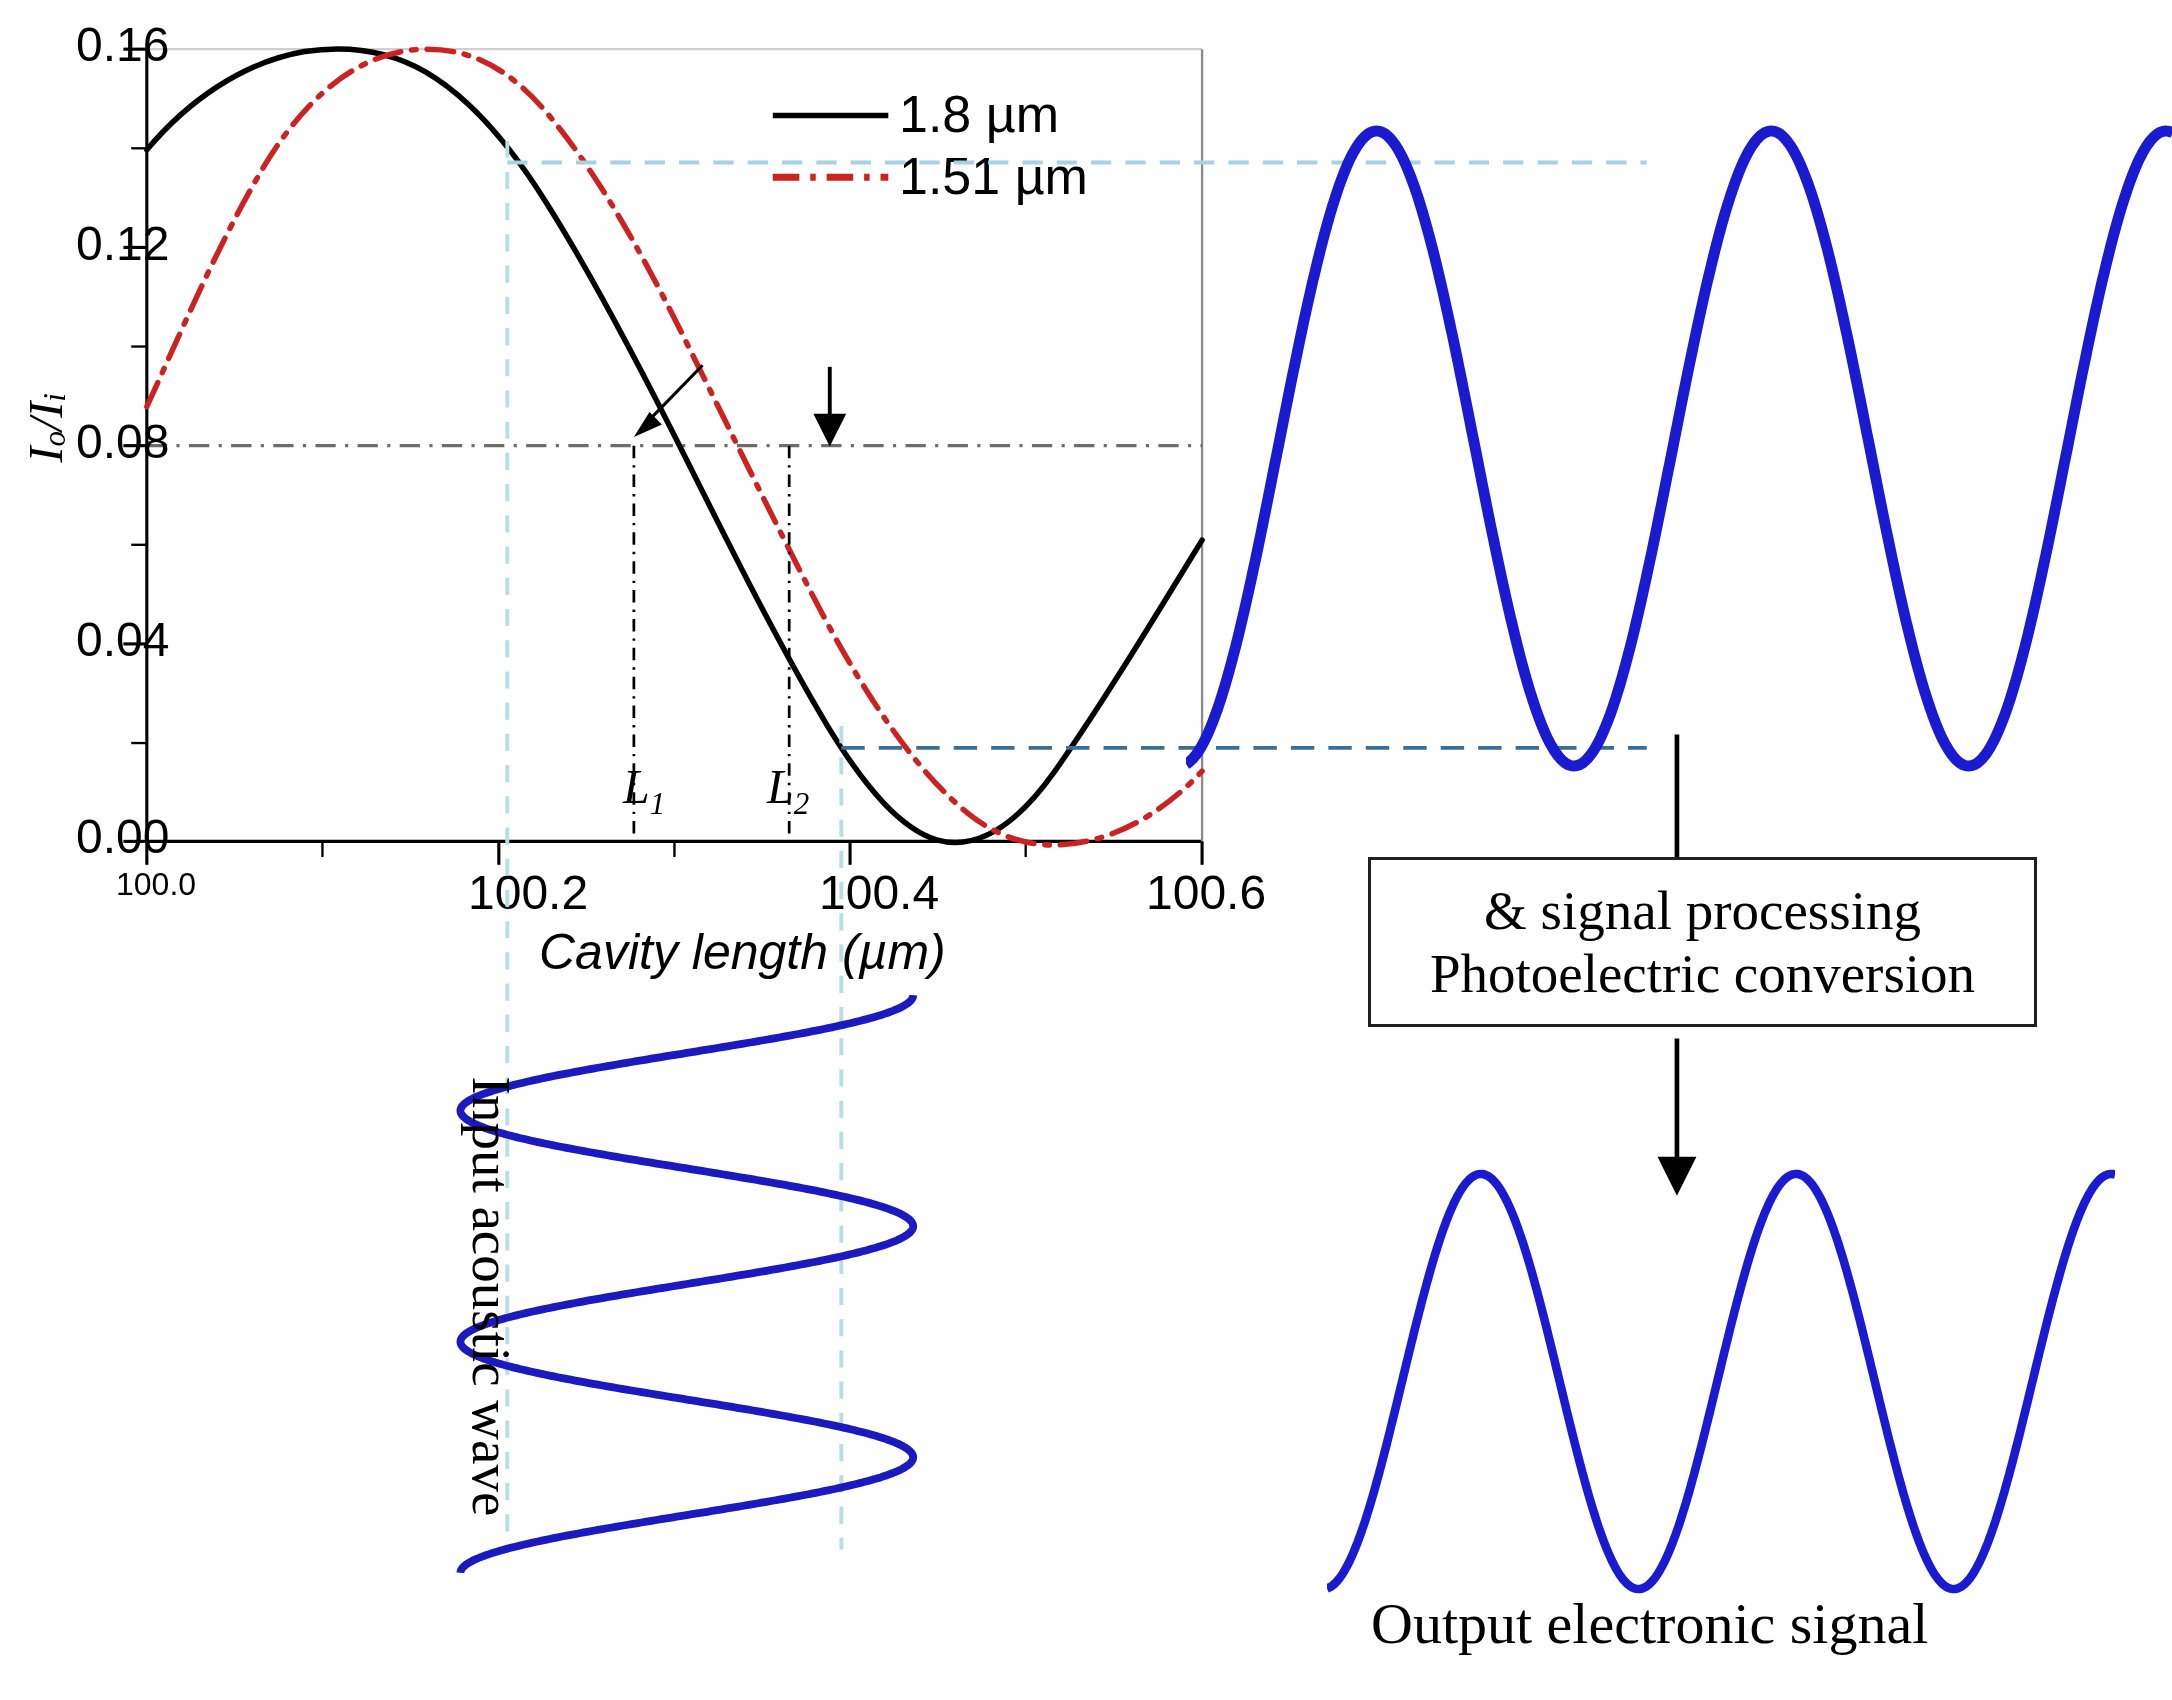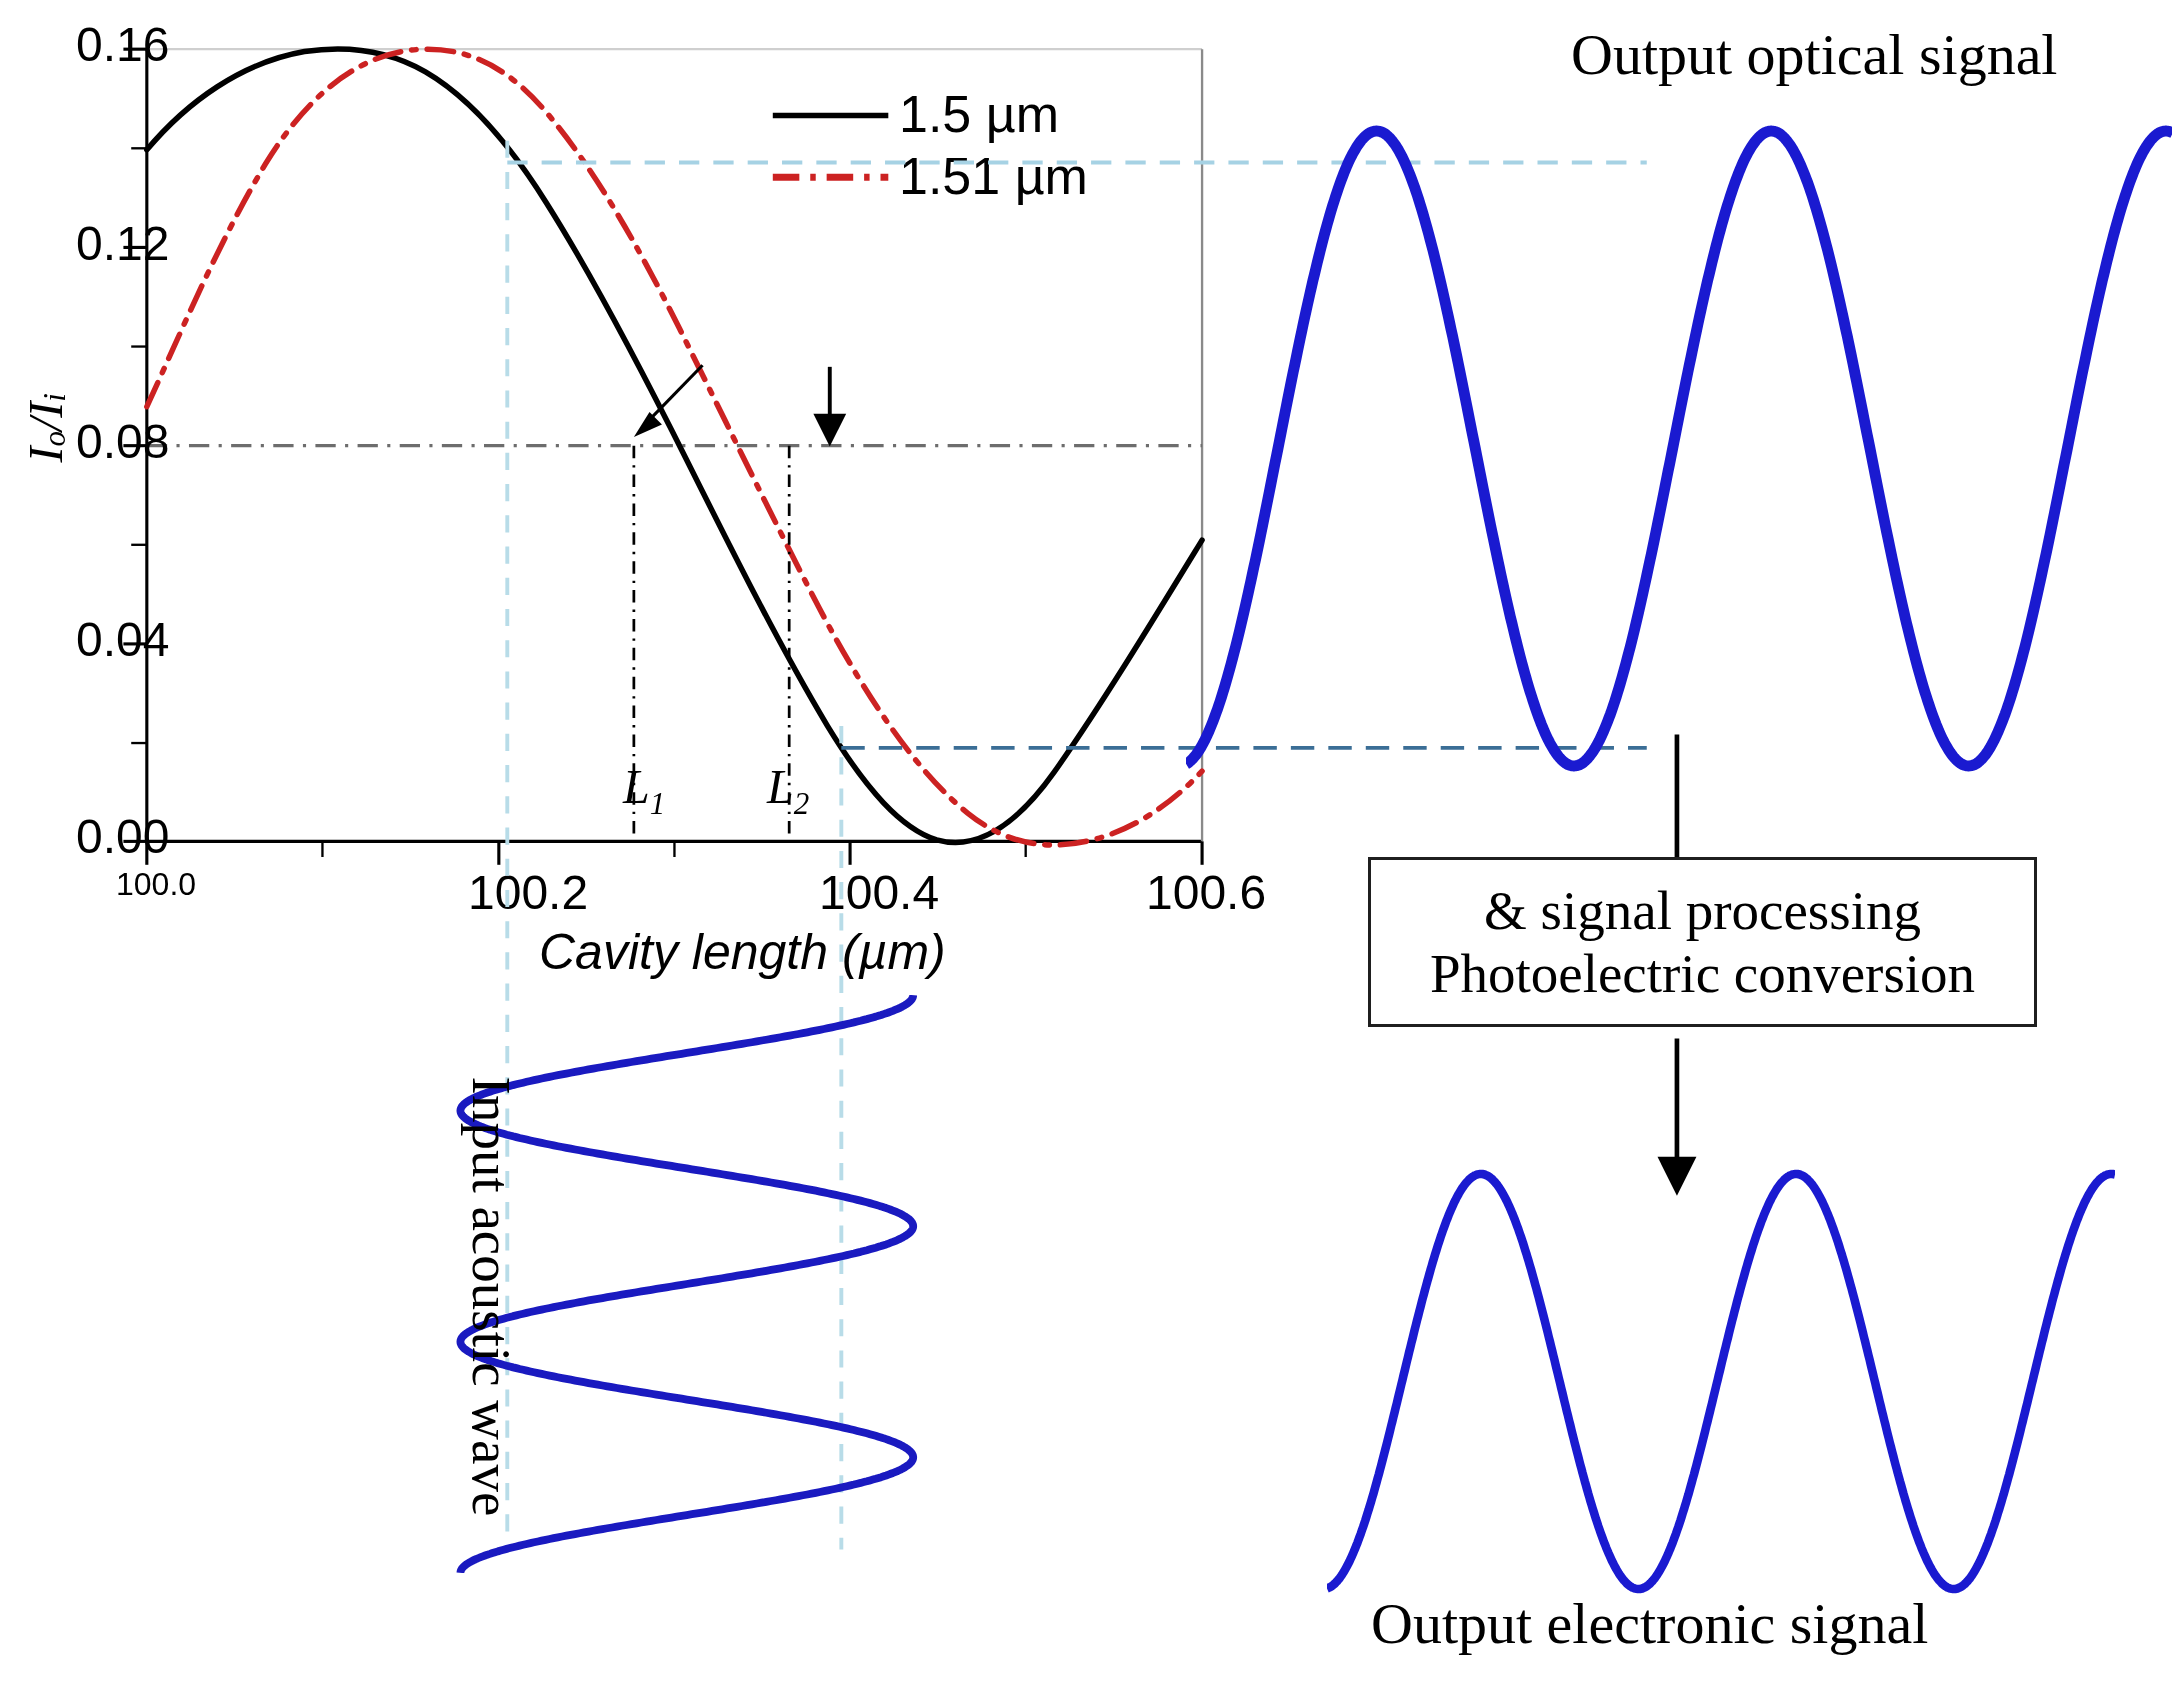--- a/index.html
+++ b/index.html
@@ -107,21 +107,21 @@
   <div class="txt sans" style="left:468px;top:868px;font-size:48px;">100.2</div>
   <div class="txt sans" style="left:819px;top:868px;font-size:48px;">100.4</div>
   <div class="txt sans" style="left:1146px;top:868px;font-size:48px;">100.6</div>
 
   <div class="txt sans" style="left:539px;top:926px;font-size:50px;font-style:italic;">Cavity length (µm)</div>
 
   <div class="abs" style="left:-48px;top:400px;width:187px;transform:rotate(-90deg);text-align:center;">
     <span class="serif" style="font-size:48px;font-style:italic;">I</span><span class="serif" style="font-size:31px;font-style:italic;vertical-align:sub;">o</span><span class="serif" style="font-size:48px;font-style:italic;">/</span><span class="serif" style="font-size:48px;font-style:italic;">I</span><span class="serif" style="font-size:31px;font-style:italic;vertical-align:sub;">i</span>
   </div>
 
-  <div class="txt sans" style="left:899px;top:87px;font-size:52px;">1.5  µm</div>
+  <div class="txt sans" style="left:899px;top:87px;font-size:52px;">1.8  µm</div>
   <div class="txt sans" style="left:899px;top:149px;font-size:52px;">1.51 µm</div>
 
 
   <div class="txt serif" style="left:623px;top:762px;font-size:48px;">
     <span style="font-style:italic;">L</span><span style="font-style:italic;font-size:31px;vertical-align:sub;">1</span>
   </div>
   <div class="txt serif" style="left:767px;top:762px;font-size:48px;">
     <span style="font-style:italic;">L</span><span style="font-style:italic;font-size:31px;vertical-align:sub;">2</span>
   </div>
 
@@ -156,21 +156,20 @@
   </svg>
 
   <svg class="abs" style="left:437px;top:995px;" width="484" height="578" viewBox="0 0 620 740">
     <polyline fill="none" stroke="#1a1ac0" stroke-width="10" stroke-linejoin="round" points="610.0,0.0 609.9,1.1 609.7,2.1 609.3,3.2 608.8,4.2 608.2,5.3 607.4,6.3 606.4,7.4 605.3,8.5 604.1,9.5 602.7,10.6 601.2,11.6 599.5,12.7 597.7,13.7 595.8,14.8 593.7,15.9 591.5,16.9 589.2,18.0 586.7,19.0 584.0,20.1 581.3,21.1 578.4,22.2 575.4,23.3 572.2,24.3 569.0,25.4 565.6,26.4 562.0,27.5 558.4,28.5 554.6,29.6 550.7,30.7 546.7,31.7 542.6,32.8 538.4,33.8 534.1,34.9 529.6,35.9 525.1,37.0 520.4,38.1 515.7,39.1 510.8,40.2 505.9,41.2 500.8,42.3 495.7,43.3 490.5,44.4 485.2,45.5 479.8,46.5 474.3,47.6 468.7,48.6 463.1,49.7 457.4,50.7 451.7,51.8 445.8,52.9 439.9,53.9 434.0,55.0 428.0,56.0 421.9,57.1 415.8,58.1 409.6,59.2 403.4,60.3 397.2,61.3 390.9,62.4 384.5,63.4 378.2,64.5 371.8,65.5 365.4,66.6 358.9,67.7 352.5,68.7 346.0,69.8 339.5,70.8 333.0,71.9 326.5,72.9 320.0,74.0 313.5,75.1 307.0,76.1 300.5,77.2 294.0,78.2 287.5,79.3 281.1,80.3 274.6,81.4 268.2,82.5 261.8,83.5 255.5,84.6 249.1,85.6 242.8,86.7 236.6,87.7 230.4,88.8 224.2,89.9 218.1,90.9 212.0,92.0 206.0,93.0 200.1,94.1 194.2,95.1 188.3,96.2 182.6,97.3 176.9,98.3 171.3,99.4 165.7,100.4 160.2,101.5 154.8,102.5 149.5,103.6 144.3,104.7 139.2,105.7 134.1,106.8 129.2,107.8 124.3,108.9 119.6,109.9 114.9,111.0 110.4,112.1 105.9,113.1 101.6,114.2 97.4,115.2 93.3,116.3 89.3,117.3 85.4,118.4 81.6,119.5 78.0,120.5 74.4,121.6 71.0,122.6 67.8,123.7 64.6,124.7 61.6,125.8 58.7,126.9 56.0,127.9 53.3,129.0 50.8,130.0 48.5,131.1 46.3,132.1 44.2,133.2 42.3,134.3 40.5,135.3 38.8,136.4 37.3,137.4 35.9,138.5 34.7,139.5 33.6,140.6 32.6,141.7 31.8,142.7 31.2,143.8 30.7,144.8 30.3,145.9 30.1,146.9 30.0,148.0 30.1,149.1 30.3,150.1 30.7,151.2 31.2,152.2 31.8,153.3 32.6,154.3 33.6,155.4 34.7,156.5 35.9,157.5 37.3,158.6 38.8,159.6 40.5,160.7 42.3,161.7 44.2,162.8 46.3,163.9 48.5,164.9 50.8,166.0 53.3,167.0 56.0,168.1 58.7,169.1 61.6,170.2 64.6,171.3 67.8,172.3 71.0,173.4 74.4,174.4 78.0,175.5 81.6,176.5 85.4,177.6 89.3,178.7 93.3,179.7 97.4,180.8 101.6,181.8 105.9,182.9 110.4,183.9 114.9,185.0 119.6,186.1 124.3,187.1 129.2,188.2 134.1,189.2 139.2,190.3 144.3,191.3 149.5,192.4 154.8,193.5 160.2,194.5 165.7,195.6 171.3,196.6 176.9,197.7 182.6,198.7 188.3,199.8 194.2,200.9 200.1,201.9 206.0,203.0 212.0,204.0 218.1,205.1 224.2,206.1 230.4,207.2 236.6,208.3 242.8,209.3 249.1,210.4 255.5,211.4 261.8,212.5 268.2,213.5 274.6,214.6 281.1,215.7 287.5,216.7 294.0,217.8 300.5,218.8 307.0,219.9 313.5,220.9 320.0,222.0 326.5,223.1 333.0,224.1 339.5,225.2 346.0,226.2 352.5,227.3 358.9,228.3 365.4,229.4 371.8,230.5 378.2,231.5 384.5,232.6 390.9,233.6 397.2,234.7 403.4,235.7 409.6,236.8 415.8,237.9 421.9,238.9 428.0,240.0 434.0,241.0 439.9,242.1 445.8,243.1 451.7,244.2 457.4,245.3 463.1,246.3 468.7,247.4 474.3,248.4 479.8,249.5 485.2,250.5 490.5,251.6 495.7,252.7 500.8,253.7 505.9,254.8 510.8,255.8 515.7,256.9 520.4,257.9 525.1,259.0 529.6,260.1 534.1,261.1 538.4,262.2 542.6,263.2 546.7,264.3 550.7,265.3 554.6,266.4 558.4,267.5 562.0,268.5 565.6,269.6 569.0,270.6 572.2,271.7 575.4,272.7 578.4,273.8 581.3,274.9 584.0,275.9 586.7,277.0 589.2,278.0 591.5,279.1 593.7,280.1 595.8,281.2 597.7,282.3 599.5,283.3 601.2,284.4 602.7,285.4 604.1,286.5 605.3,287.5 606.4,288.6 607.4,289.7 608.2,290.7 608.8,291.8 609.3,292.8 609.7,293.9 609.9,294.9 610.0,296.0 609.9,297.1 609.7,298.1 609.3,299.2 608.8,300.2 608.2,301.3 607.4,302.3 606.4,303.4 605.3,304.5 604.1,305.5 602.7,306.6 601.2,307.6 599.5,308.7 597.7,309.7 595.8,310.8 593.7,311.9 591.5,312.9 589.2,314.0 586.7,315.0 584.0,316.1 581.3,317.1 578.4,318.2 575.4,319.3 572.2,320.3 569.0,321.4 565.6,322.4 562.0,323.5 558.4,324.5 554.6,325.6 550.7,326.7 546.7,327.7 542.6,328.8 538.4,329.8 534.1,330.9 529.6,331.9 525.1,333.0 520.4,334.1 515.7,335.1 510.8,336.2 505.9,337.2 500.8,338.3 495.7,339.3 490.5,340.4 485.2,341.5 479.8,342.5 474.3,343.6 468.7,344.6 463.1,345.7 457.4,346.7 451.7,347.8 445.8,348.9 439.9,349.9 434.0,351.0 428.0,352.0 421.9,353.1 415.8,354.1 409.6,355.2 403.4,356.3 397.2,357.3 390.9,358.4 384.5,359.4 378.2,360.5 371.8,361.5 365.4,362.6 358.9,363.7 352.5,364.7 346.0,365.8 339.5,366.8 333.0,367.9 326.5,368.9 320.0,370.0 313.5,371.1 307.0,372.1 300.5,373.2 294.0,374.2 287.5,375.3 281.1,376.3 274.6,377.4 268.2,378.5 261.8,379.5 255.5,380.6 249.1,381.6 242.8,382.7 236.6,383.7 230.4,384.8 224.2,385.9 218.1,386.9 212.0,388.0 206.0,389.0 200.1,390.1 194.2,391.1 188.3,392.2 182.6,393.3 176.9,394.3 171.3,395.4 165.7,396.4 160.2,397.5 154.8,398.5 149.5,399.6 144.3,400.7 139.2,401.7 134.1,402.8 129.2,403.8 124.3,404.9 119.6,405.9 114.9,407.0 110.4,408.1 105.9,409.1 101.6,410.2 97.4,411.2 93.3,412.3 89.3,413.3 85.4,414.4 81.6,415.5 78.0,416.5 74.4,417.6 71.0,418.6 67.8,419.7 64.6,420.7 61.6,421.8 58.7,422.9 56.0,423.9 53.3,425.0 50.8,426.0 48.5,427.1 46.3,428.1 44.2,429.2 42.3,430.3 40.5,431.3 38.8,432.4 37.3,433.4 35.9,434.5 34.7,435.5 33.6,436.6 32.6,437.7 31.8,438.7 31.2,439.8 30.7,440.8 30.3,441.9 30.1,442.9 30.0,444.0 30.1,445.1 30.3,446.1 30.7,447.2 31.2,448.2 31.8,449.3 32.6,450.3 33.6,451.4 34.7,452.5 35.9,453.5 37.3,454.6 38.8,455.6 40.5,456.7 42.3,457.7 44.2,458.8 46.3,459.9 48.5,460.9 50.8,462.0 53.3,463.0 56.0,464.1 58.7,465.1 61.6,466.2 64.6,467.3 67.8,468.3 71.0,469.4 74.4,470.4 78.0,471.5 81.6,472.5 85.4,473.6 89.3,474.7 93.3,475.7 97.4,476.8 101.6,477.8 105.9,478.9 110.4,479.9 114.9,481.0 119.6,482.1 124.3,483.1 129.2,484.2 134.1,485.2 139.2,486.3 144.3,487.3 149.5,488.4 154.8,489.5 160.2,490.5 165.7,491.6 171.3,492.6 176.9,493.7 182.6,494.7 188.3,495.8 194.2,496.9 200.1,497.9 206.0,499.0 212.0,500.0 218.1,501.1 224.2,502.1 230.4,503.2 236.6,504.3 242.8,505.3 249.1,506.4 255.5,507.4 261.8,508.5 268.2,509.5 274.6,510.6 281.1,511.7 287.5,512.7 294.0,513.8 300.5,514.8 307.0,515.9 313.5,516.9 320.0,518.0 326.5,519.1 333.0,520.1 339.5,521.2 346.0,522.2 352.5,523.3 358.9,524.3 365.4,525.4 371.8,526.5 378.2,527.5 384.5,528.6 390.9,529.6 397.2,530.7 403.4,531.7 409.6,532.8 415.8,533.9 421.9,534.9 428.0,536.0 434.0,537.0 439.9,538.1 445.8,539.1 451.7,540.2 457.4,541.3 463.1,542.3 468.7,543.4 474.3,544.4 479.8,545.5 485.2,546.5 490.5,547.6 495.7,548.7 500.8,549.7 505.9,550.8 510.8,551.8 515.7,552.9 520.4,553.9 525.1,555.0 529.6,556.1 534.1,557.1 538.4,558.2 542.6,559.2 546.7,560.3 550.7,561.3 554.6,562.4 558.4,563.5 562.0,564.5 565.6,565.6 569.0,566.6 572.2,567.7 575.4,568.7 578.4,569.8 581.3,570.9 584.0,571.9 586.7,573.0 589.2,574.0 591.5,575.1 593.7,576.1 595.8,577.2 597.7,578.3 599.5,579.3 601.2,580.4 602.7,581.4 604.1,582.5 605.3,583.5 606.4,584.6 607.4,585.7 608.2,586.7 608.8,587.8 609.3,588.8 609.7,589.9 609.9,590.9 610.0,592.0 609.9,593.1 609.7,594.1 609.3,595.2 608.8,596.2 608.2,597.3 607.4,598.3 606.4,599.4 605.3,600.5 604.1,601.5 602.7,602.6 601.2,603.6 599.5,604.7 597.7,605.7 595.8,606.8 593.7,607.9 591.5,608.9 589.2,610.0 586.7,611.0 584.0,612.1 581.3,613.1 578.4,614.2 575.4,615.3 572.2,616.3 569.0,617.4 565.6,618.4 562.0,619.5 558.4,620.5 554.6,621.6 550.7,622.7 546.7,623.7 542.6,624.8 538.4,625.8 534.1,626.9 529.6,627.9 525.1,629.0 520.4,630.1 515.7,631.1 510.8,632.2 505.9,633.2 500.8,634.3 495.7,635.3 490.5,636.4 485.2,637.5 479.8,638.5 474.3,639.6 468.7,640.6 463.1,641.7 457.4,642.7 451.7,643.8 445.8,644.9 439.9,645.9 434.0,647.0 428.0,648.0 421.9,649.1 415.8,650.1 409.6,651.2 403.4,652.3 397.2,653.3 390.9,654.4 384.5,655.4 378.2,656.5 371.8,657.5 365.4,658.6 358.9,659.7 352.5,660.7 346.0,661.8 339.5,662.8 333.0,663.9 326.5,664.9 320.0,666.0 313.5,667.1 307.0,668.1 300.5,669.2 294.0,670.2 287.5,671.3 281.1,672.3 274.6,673.4 268.2,674.5 261.8,675.5 255.5,676.6 249.1,677.6 242.8,678.7 236.6,679.7 230.4,680.8 224.2,681.9 218.1,682.9 212.0,684.0 206.0,685.0 200.1,686.1 194.2,687.1 188.3,688.2 182.6,689.3 176.9,690.3 171.3,691.4 165.7,692.4 160.2,693.5 154.8,694.5 149.5,695.6 144.3,696.7 139.2,697.7 134.1,698.8 129.2,699.8 124.3,700.9 119.6,701.9 114.9,703.0 110.4,704.1 105.9,705.1 101.6,706.2 97.4,707.2 93.3,708.3 89.3,709.3 85.4,710.4 81.6,711.5 78.0,712.5 74.4,713.6 71.0,714.6 67.8,715.7 64.6,716.7 61.6,717.8 58.7,718.9 56.0,719.9 53.3,721.0 50.8,722.0 48.5,723.1 46.3,724.1 44.2,725.2 42.3,726.3 40.5,727.3 38.8,728.4 37.3,729.4 35.9,730.5 34.7,731.5 33.6,732.6 32.6,733.7 31.8,734.7 31.2,735.8 30.7,736.8 30.3,737.9 30.1,738.9 30.0,740.0" id="acoustic-poly"></polyline>
   </svg>
 
   <div class="abs" style="left:234px;top:1265px;width:515px;transform:rotate(90deg);transform-origin:center center;">
     <div class="serif" style="font-size:55px;text-align:center;white-space:nowrap;">Input acoustic wave</div>
   </div>
 
-  <div class="txt serif" style="left:1571px;top:25px;font-size:58px;">Output optical signal</div>
 
   <svg class="abs" style="left:1186px;top:117px;" width="987" height="663" viewBox="0 0 1265 850">
     <polyline id="optical-poly" fill="none" stroke="#1a1ad0" stroke-width="14" stroke-linejoin="round" points="0.0,829.6 1.8,828.5 3.6,827.2 5.4,825.6 7.2,823.9 9.0,822.0 10.8,819.9 12.7,817.6 14.5,815.1 16.3,812.4 18.1,809.5 19.9,806.4 21.7,803.1 23.5,799.7 25.3,796.0 27.1,792.2 28.9,788.1 30.7,783.9 32.5,779.5 34.3,774.9 36.1,770.2 37.9,765.3 39.8,760.2 41.6,754.9 43.4,749.5 45.2,743.9 47.0,738.1 48.8,732.2 50.6,726.1 52.4,719.9 54.2,713.5 56.0,707.0 57.8,700.4 59.6,693.6 61.4,686.7 63.3,679.6 65.1,672.4 66.9,665.1 68.7,657.7 70.5,650.1 72.3,642.4 74.1,634.7 75.9,626.8 77.7,618.8 79.5,610.7 81.3,602.5 83.1,594.3 84.9,585.9 86.7,577.5 88.6,569.0 90.4,560.4 92.2,551.8 94.0,543.1 95.8,534.3 97.6,525.5 99.4,516.6 101.2,507.7 103.0,498.7 104.8,489.7 106.6,480.7 108.4,471.6 110.2,462.5 112.0,453.4 113.8,444.3 115.7,435.2 117.5,426.1 119.3,416.9 121.1,407.8 122.9,398.7 124.7,389.6 126.5,380.5 128.3,371.4 130.1,362.4 131.9,353.4 133.7,344.4 135.5,335.5 137.3,326.6 139.2,317.7 141.0,309.0 142.8,300.2 144.6,291.6 146.4,283.0 148.2,274.5 150.0,266.0 151.8,257.6 153.6,249.4 155.4,241.2 157.2,233.1 159.0,225.1 160.8,217.2 162.6,209.4 164.5,201.7 166.3,194.1 168.1,186.6 169.9,179.3 171.7,172.1 173.5,165.0 175.3,158.0 177.1,151.2 178.9,144.5 180.7,138.0 182.5,131.6 184.3,125.3 186.1,119.2 187.9,113.3 189.8,107.5 191.6,101.8 193.4,96.4 195.2,91.1 197.0,85.9 198.8,80.9 200.6,76.2 202.4,71.5 204.2,67.1 206.0,62.8 207.8,58.8 209.6,54.9 211.4,51.2 213.2,47.7 215.1,44.3 216.9,41.2 218.7,38.2 220.5,35.5 222.3,33.0 224.1,30.6 225.9,28.4 227.7,26.5 229.5,24.7 231.3,23.2 233.1,21.8 234.9,20.7 236.7,19.7 238.5,19.0 240.3,18.5 242.2,18.1 244.0,18.0 245.8,18.1 247.6,18.4 249.4,18.9 251.2,19.5 253.0,20.4 254.8,21.5 256.6,22.8 258.4,24.4 260.2,26.1 262.0,28.0 263.8,30.1 265.6,32.4 267.5,34.9 269.3,37.6 271.1,40.5 272.9,43.6 274.7,46.9 276.5,50.3 278.3,54.0 280.1,57.8 281.9,61.9 283.7,66.1 285.5,70.5 287.3,75.1 289.1,79.8 290.9,84.7 292.8,89.8 294.6,95.1 296.4,100.5 298.2,106.1 300.0,111.9 301.8,117.8 303.6,123.9 305.4,130.1 307.2,136.5 309.0,143.0 310.8,149.6 312.6,156.4 314.4,163.3 316.3,170.4 318.1,177.6 319.9,184.9 321.7,192.3 323.5,199.9 325.3,207.6 327.1,215.3 328.9,223.2 330.7,231.2 332.5,239.3 334.3,247.5 336.1,255.7 337.9,264.1 339.7,272.5 341.6,281.0 343.4,289.6 345.2,298.2 347.0,306.9 348.8,315.7 350.6,324.5 352.4,333.4 354.2,342.3 356.0,351.3 357.8,360.3 359.6,369.3 361.4,378.4 363.2,387.5 365.0,396.6 366.8,405.7 368.7,414.8 370.5,423.9 372.3,433.1 374.1,442.2 375.9,451.3 377.7,460.4 379.5,469.5 381.3,478.6 383.1,487.6 384.9,496.6 386.7,505.6 388.5,514.5 390.3,523.4 392.1,532.3 394.0,541.0 395.8,549.8 397.6,558.4 399.4,567.0 401.2,575.5 403.0,584.0 404.8,592.4 406.6,600.6 408.4,608.8 410.2,616.9 412.0,624.9 413.8,632.8 415.6,640.6 417.5,648.3 419.3,655.9 421.1,663.4 422.9,670.7 424.7,677.9 426.5,685.0 428.3,692.0 430.1,698.8 431.9,705.5 433.7,712.0 435.5,718.4 437.3,724.7 439.1,730.8 440.9,736.7 442.8,742.5 444.6,748.2 446.4,753.6 448.2,758.9 450.0,764.1 451.8,769.1 453.6,773.8 455.4,778.5 457.2,782.9 459.0,787.2 460.8,791.2 462.6,795.1 464.4,798.8 466.2,802.3 468.1,805.7 469.9,808.8 471.7,811.8 473.5,814.5 475.3,817.0 477.1,819.4 478.9,821.6 480.7,823.5 482.5,825.3 484.3,826.8 486.1,828.2 487.9,829.3 489.7,830.3 491.5,831.0 493.4,831.5 495.2,831.9 497.0,832.0 498.8,831.9 500.6,831.6 502.4,831.1 504.2,830.5 506.0,829.6 507.8,828.5 509.6,827.2 511.4,825.6 513.2,823.9 515.0,822.0 516.8,819.9 518.6,817.6 520.5,815.1 522.3,812.4 524.1,809.5 525.9,806.4 527.7,803.1 529.5,799.7 531.3,796.0 533.1,792.2 534.9,788.1 536.7,783.9 538.5,779.5 540.3,774.9 542.1,770.2 544.0,765.3 545.8,760.2 547.6,754.9 549.4,749.5 551.2,743.9 553.0,738.1 554.8,732.2 556.6,726.1 558.4,719.9 560.2,713.5 562.0,707.0 563.8,700.4 565.6,693.6 567.4,686.7 569.3,679.6 571.1,672.4 572.9,665.1 574.7,657.7 576.5,650.1 578.3,642.4 580.1,634.7 581.9,626.8 583.7,618.8 585.5,610.7 587.3,602.5 589.1,594.3 590.9,585.9 592.7,577.5 594.5,569.0 596.4,560.4 598.2,551.8 600.0,543.1 601.8,534.3 603.6,525.5 605.4,516.6 607.2,507.7 609.0,498.7 610.8,489.7 612.6,480.7 614.4,471.6 616.2,462.5 618.0,453.4 619.9,444.3 621.7,435.2 623.5,426.1 625.3,416.9 627.1,407.8 628.9,398.7 630.7,389.6 632.5,380.5 634.3,371.4 636.1,362.4 637.9,353.4 639.7,344.4 641.5,335.5 643.3,326.6 645.1,317.7 647.0,309.0 648.8,300.2 650.6,291.6 652.4,283.0 654.2,274.5 656.0,266.0 657.8,257.6 659.6,249.4 661.4,241.2 663.2,233.1 665.0,225.1 666.8,217.2 668.6,209.4 670.5,201.7 672.3,194.1 674.1,186.6 675.9,179.3 677.7,172.1 679.5,165.0 681.3,158.0 683.1,151.2 684.9,144.5 686.7,138.0 688.5,131.6 690.3,125.3 692.1,119.2 693.9,113.3 695.8,107.5 697.6,101.8 699.4,96.4 701.2,91.1 703.0,85.9 704.8,80.9 706.6,76.2 708.4,71.5 710.2,67.1 712.0,62.8 713.8,58.8 715.6,54.9 717.4,51.2 719.2,47.7 721.0,44.3 722.9,41.2 724.7,38.2 726.5,35.5 728.3,33.0 730.1,30.6 731.9,28.4 733.7,26.5 735.5,24.7 737.3,23.2 739.1,21.8 740.9,20.7 742.7,19.7 744.5,19.0 746.3,18.5 748.2,18.1 750.0,18.0 751.8,18.1 753.6,18.4 755.4,18.9 757.2,19.5 759.0,20.4 760.8,21.5 762.6,22.8 764.4,24.4 766.2,26.1 768.0,28.0 769.8,30.1 771.6,32.4 773.5,34.9 775.3,37.6 777.1,40.5 778.9,43.6 780.7,46.9 782.5,50.3 784.3,54.0 786.1,57.8 787.9,61.9 789.7,66.1 791.5,70.5 793.3,75.1 795.1,79.8 797.0,84.7 798.8,89.8 800.6,95.1 802.4,100.5 804.2,106.1 806.0,111.9 807.8,117.8 809.6,123.9 811.4,130.1 813.2,136.5 815.0,143.0 816.8,149.6 818.6,156.4 820.4,163.3 822.3,170.4 824.1,177.6 825.9,184.9 827.7,192.3 829.5,199.9 831.3,207.6 833.1,215.3 834.9,223.2 836.7,231.2 838.5,239.3 840.3,247.5 842.1,255.7 843.9,264.1 845.7,272.5 847.6,281.0 849.4,289.6 851.2,298.2 853.0,306.9 854.8,315.7 856.6,324.5 858.4,333.4 860.2,342.3 862.0,351.3 863.8,360.3 865.6,369.3 867.4,378.4 869.2,387.5 871.0,396.6 872.8,405.7 874.7,414.8 876.5,423.9 878.3,433.1 880.1,442.2 881.9,451.3 883.7,460.4 885.5,469.5 887.3,478.6 889.1,487.6 890.9,496.6 892.7,505.6 894.5,514.5 896.3,523.4 898.1,532.3 900.0,541.0 901.8,549.8 903.6,558.4 905.4,567.0 907.2,575.5 909.0,584.0 910.8,592.4 912.6,600.6 914.4,608.8 916.2,616.9 918.0,624.9 919.8,632.8 921.6,640.6 923.4,648.3 925.3,655.9 927.1,663.4 928.9,670.7 930.7,677.9 932.5,685.0 934.3,692.0 936.1,698.8 937.9,705.5 939.7,712.0 941.5,718.4 943.3,724.7 945.1,730.8 946.9,736.7 948.8,742.5 950.6,748.2 952.4,753.6 954.2,758.9 956.0,764.1 957.8,769.1 959.6,773.8 961.4,778.5 963.2,782.9 965.0,787.2 966.8,791.2 968.6,795.1 970.4,798.8 972.2,802.3 974.1,805.7 975.9,808.8 977.7,811.8 979.5,814.5 981.3,817.0 983.1,819.4 984.9,821.6 986.7,823.5 988.5,825.3 990.3,826.8 992.1,828.2 993.9,829.3 995.7,830.3 997.5,831.0 999.4,831.5 1001.2,831.9 1003.0,832.0 1004.8,831.9 1006.6,831.6 1008.4,831.1 1010.2,830.5 1012.0,829.6 1013.8,828.5 1015.6,827.2 1017.4,825.6 1019.2,823.9 1021.0,822.0 1022.8,819.9 1024.7,817.6 1026.5,815.1 1028.3,812.4 1030.1,809.5 1031.9,806.4 1033.7,803.1 1035.5,799.7 1037.3,796.0 1039.1,792.2 1040.9,788.1 1042.7,783.9 1044.5,779.5 1046.3,774.9 1048.1,770.2 1050.0,765.3 1051.8,760.2 1053.6,754.9 1055.4,749.5 1057.2,743.9 1059.0,738.1 1060.8,732.2 1062.6,726.1 1064.4,719.9 1066.2,713.5 1068.0,707.0 1069.8,700.4 1071.6,693.6 1073.4,686.7 1075.3,679.6 1077.1,672.4 1078.9,665.1 1080.7,657.7 1082.5,650.1 1084.3,642.4 1086.1,634.7 1087.9,626.8 1089.7,618.8 1091.5,610.7 1093.3,602.5 1095.1,594.3 1096.9,585.9 1098.7,577.5 1100.5,569.0 1102.4,560.4 1104.2,551.8 1106.0,543.1 1107.8,534.3 1109.6,525.5 1111.4,516.6 1113.2,507.7 1115.0,498.7 1116.8,489.7 1118.6,480.7 1120.4,471.6 1122.2,462.5 1124.0,453.4 1125.8,444.3 1127.7,435.2 1129.5,426.1 1131.3,416.9 1133.1,407.8 1134.9,398.7 1136.7,389.6 1138.5,380.5 1140.3,371.4 1142.1,362.4 1143.9,353.4 1145.7,344.4 1147.5,335.5 1149.3,326.6 1151.2,317.7 1153.0,309.0 1154.8,300.2 1156.6,291.6 1158.4,283.0 1160.2,274.5 1162.0,266.0 1163.8,257.6 1165.6,249.4 1167.4,241.2 1169.2,233.1 1171.0,225.1 1172.8,217.2 1174.6,209.4 1176.5,201.7 1178.3,194.1 1180.1,186.6 1181.9,179.3 1183.7,172.1 1185.5,165.0 1187.3,158.0 1189.1,151.2 1190.9,144.5 1192.7,138.0 1194.5,131.6 1196.3,125.3 1198.1,119.2 1199.9,113.3 1201.8,107.5 1203.6,101.8 1205.4,96.4 1207.2,91.1 1209.0,85.9 1210.8,80.9 1212.6,76.2 1214.4,71.5 1216.2,67.1 1218.0,62.8 1219.8,58.8 1221.6,54.9 1223.4,51.2 1225.2,47.7 1227.0,44.3 1228.9,41.2 1230.7,38.2 1232.5,35.5 1234.3,33.0 1236.1,30.6 1237.9,28.4 1239.7,26.5 1241.5,24.7 1243.3,23.2 1245.1,21.8 1246.9,20.7 1248.7,19.7 1250.5,19.0 1252.3,18.5 1254.2,18.1 1256.0,18.0 1257.8,18.1 1259.6,18.4 1261.4,18.9 1263.2,19.5 1265.0,20.4"></polyline>
   </svg>
 
   <svg class="abs" style="left:1624px;top:734px;" width="109" height="180" viewBox="0 0 140 230">
     <line x1="68" y1="0" x2="68" y2="175" stroke="#000" stroke-width="6"></line>
     <polygon points="68,212 43,162 93,162" fill="#000"></polygon>
   </svg>
 

